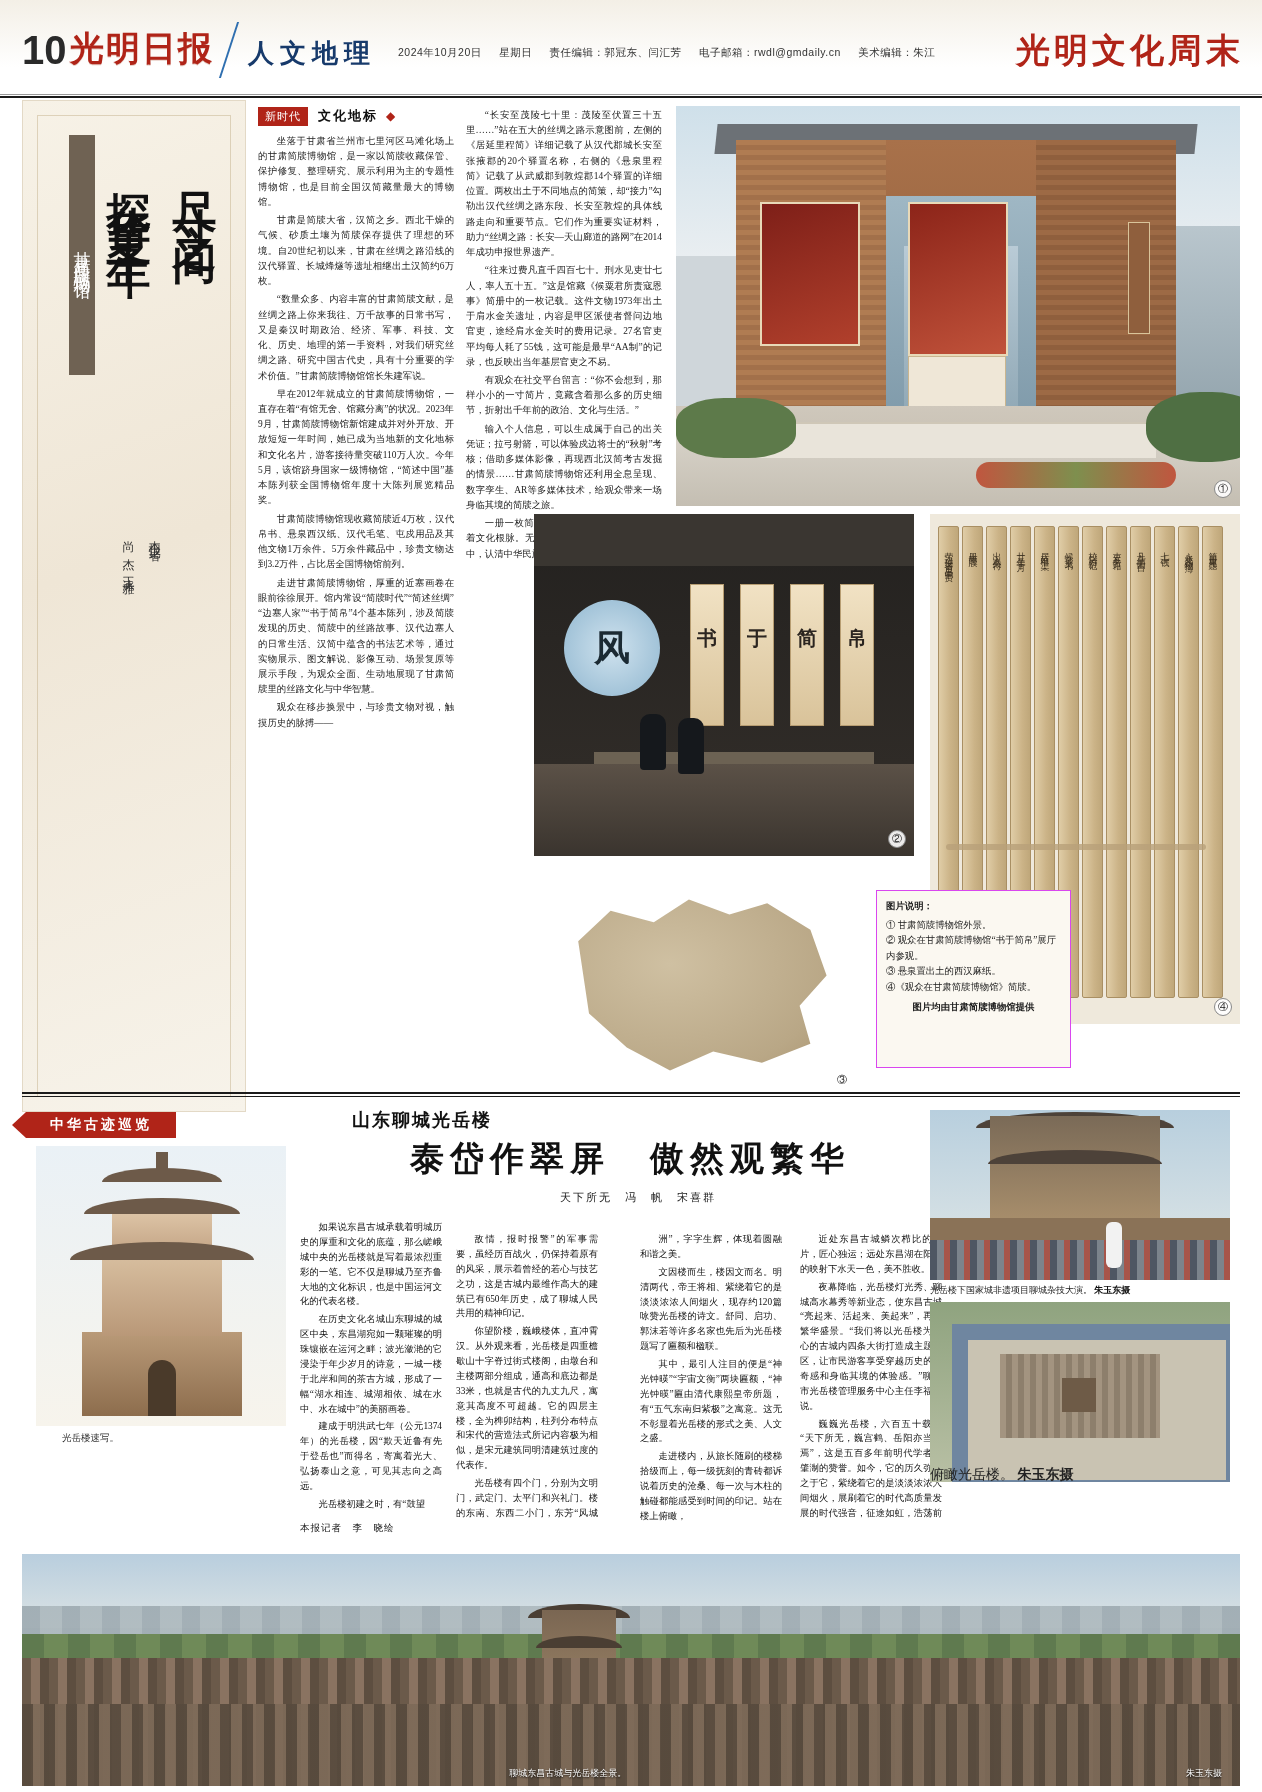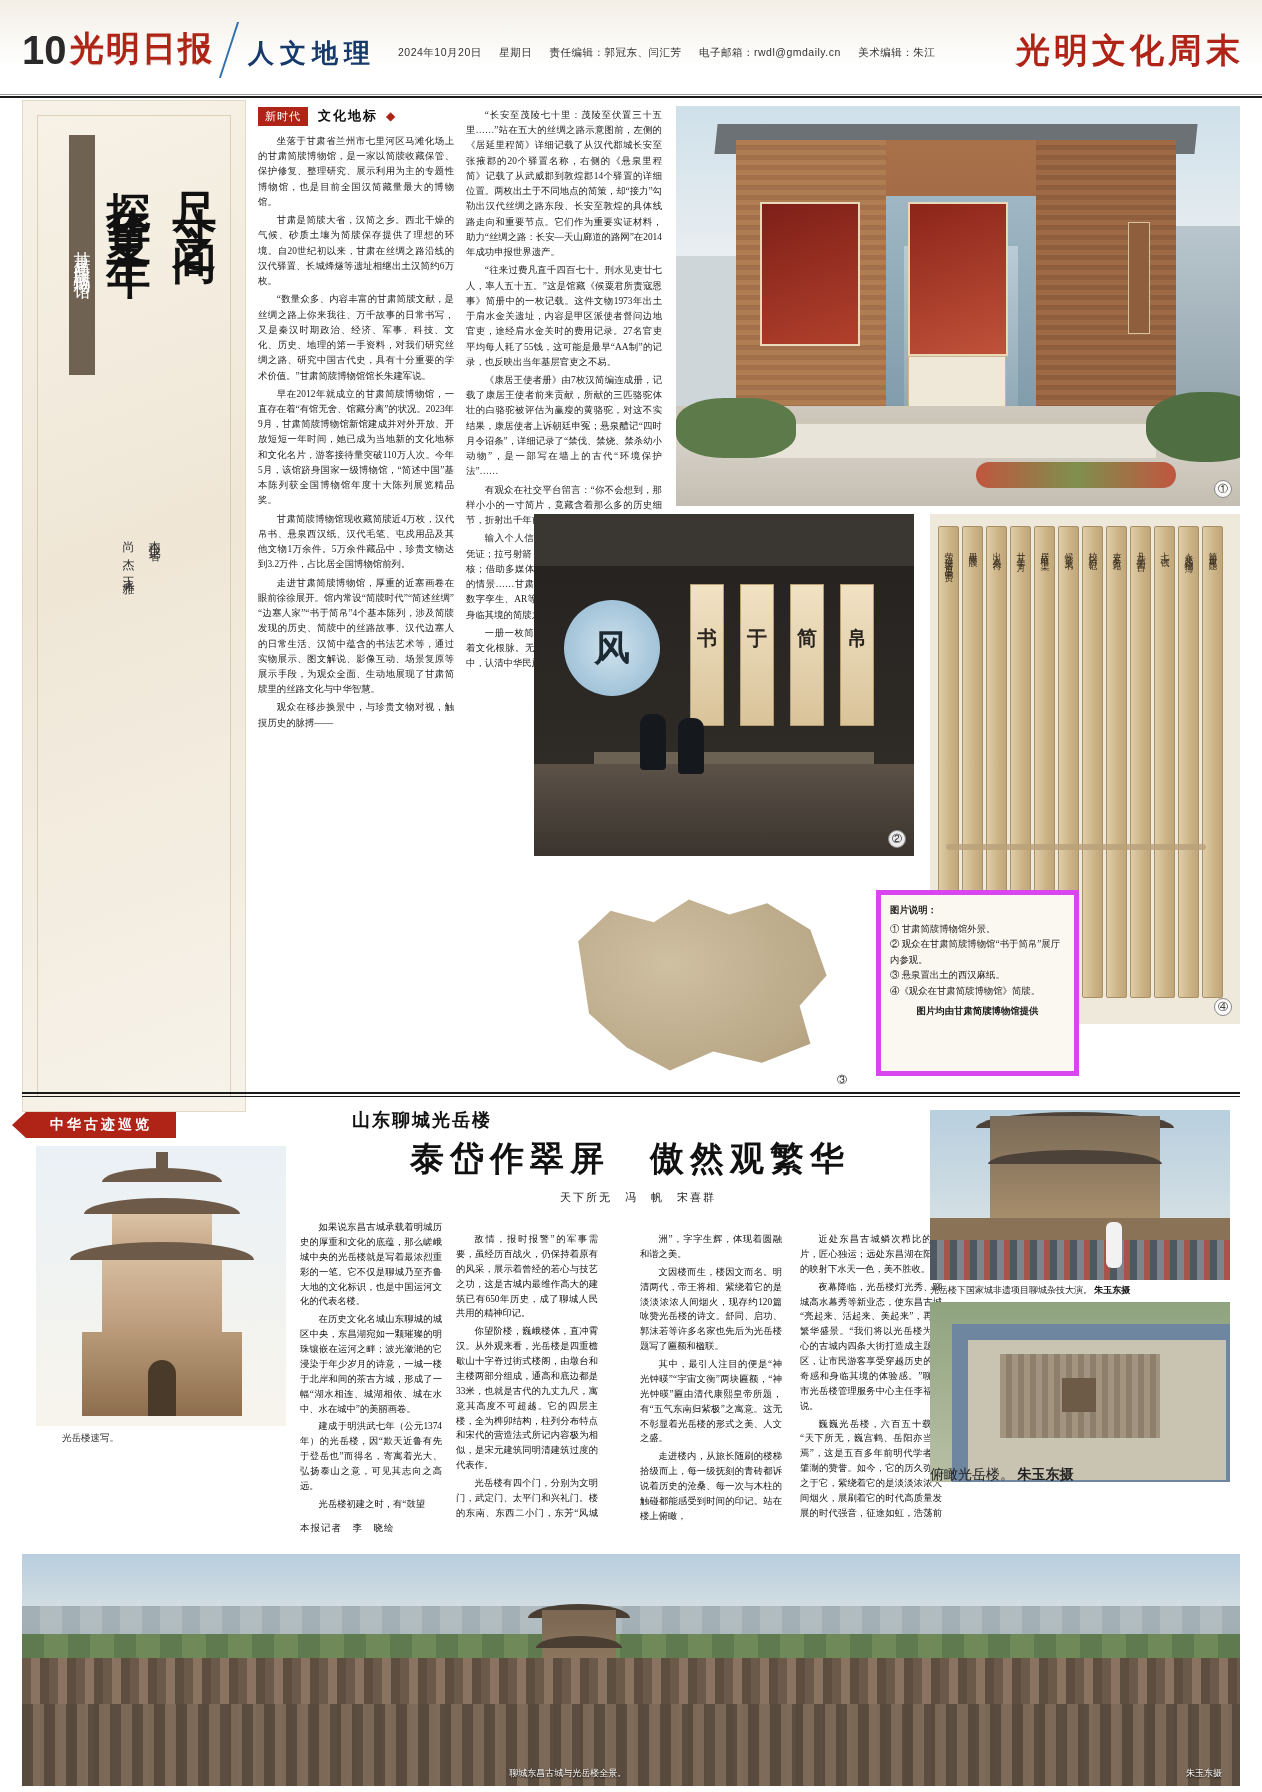--- a/index.html
+++ b/index.html
@@ -171,21 +171,21 @@
   }
   .p3-map{
     position:absolute;left:28px;top:24px;width:270px;height:190px;
     background:radial-gradient(ellipse at 40% 40%,#cfc0a2,#b9a786 70%,#a8936f);
     clip-path:polygon(6% 28%,18% 12%,34% 18%,47% 6%,62% 14%,76% 8%,92% 22%,98% 46%,88% 62%,92% 82%,74% 92%,56% 86%,40% 96%,24% 84%,10% 66%);
   }
 
   
   .capbox{
     position:absolute;left:876px;top:790px;width:175px;height:160px;
-    border:5px solid #d946ef;background:#fbf8f1;padding:8px 9px;
+    border:1px solid #d946ef;background:#fbf8f1;padding:8px 9px;
     font-size:9.4px;line-height:1.65;color:#1b1b1b;
   }
   .capbox .t{font-weight:bold;margin-bottom:3px;}
   .capbox .last{margin-top:5px;font-weight:bold;text-align:center;line-height:1.5;}
 
   
   .divider{position:absolute;left:22px;top:1092px;width:1218px;height:2px;background:#1b1b1b;}
   .divider2{position:absolute;left:22px;top:1096px;width:1218px;height:1px;background:#1b1b1b;}
 
   
@@ -314,21 +314,20 @@
           <p>早在2012年就成立的甘肃简牍博物馆，一直存在着“有馆无舍、馆藏分离”的状况。2023年9月，甘肃简牍博物馆新馆建成并对外开放、开放短短一年时间，她已成为当地新的文化地标和文化名片，游客接待量突破110万人次。今年5月，该馆跻身国家一级博物馆，“简述中国”基本陈列获全国博物馆年度十大陈列展览精品奖。</p>
           <p>甘肃简牍博物馆现收藏简牍近4万枚，汉代帛书、悬泉西汉纸、汉代毛笔、屯戍用品及其他文物1万余件。5万余件藏品中，珍贵文物达到3.2万件，占比居全国博物馆前列。</p>
           <p>走进甘肃简牍博物馆，厚重的近塞画卷在眼前徐徐展开。馆内常设“简牍时代”“简述丝绸”“边塞人家”“书于简帛”4个基本陈列，涉及简牍发现的历史、简牍中的丝路故事、汉代边塞人的日常生活、汉简中蕴含的书法艺术等，通过实物展示、图文解说、影像互动、场景复原等展示手段，为观众全面、生动地展现了甘肃简牍里的丝路文化与中华智慧。</p>
           <p>观众在移步换景中，与珍贵文物对视，触摸历史的脉搏——</p>
         </div>
     </div>
     <div class="col col2">
       <div class="bodytext" id="c2">
           <p>“长安至茂陵七十里：茂陵至伏置三十五里……”站在五大的丝绸之路示意图前，左侧的《居延里程简》详细记载了从汉代郡城长安至张掖郡的20个驿置名称，右侧的《悬泉里程简》记载了从武威郡到敦煌郡14个驿置的详细位置。两枚出土于不同地点的简策，却“接力”勾勒出汉代丝绸之路东段、长安至敦煌的具体线路走向和重要节点。它们作为重要实证材料，助力“丝绸之路：长安—天山廊道的路网”在2014年成功申报世界遗产。</p>
           <p>“往来过费凡直千四百七十。刑水见吏廿七人，率人五十五。”这是馆藏《候粟君所责寇恩事》简册中的一枚记载。这件文物1973年出土于肩水金关遗址，内容是甲区派使者督问边地官吏，途经肩水金关时的费用记录。27名官吏平均每人耗了55钱，这可能是最早“AA制”的记录，也反映出当年基层官吏之不易。</p>
-          <p>《康居王使者册》由7枚汉简编连成册，记载了康居王使者前来贡献，所献的三匹骆驼体壮的白骆驼被评估为赢瘦的黄骆驼，对这不实结果，康居使者上诉朝廷申冤；悬泉醴记“四时月令诏条”，详细记录了“禁伐、禁烧、禁杀幼小动物”，是一部写在墙上的古代“环境保护法”……</p>
           <p>有观众在社交平台留言：“你不会想到，那样小小的一寸简片，竟藏含着那么多的历史细节，折射出千年前的政治、文化与生活。”</p>
           <p>输入个人信息，可以生成属于自己的出关凭证；拉弓射箭，可以体验戍边将士的“秋射”考核；借助多媒体影像，再现西北汉简考古发掘的情景……甘肃简牍博物馆还利用全息呈现、数字孪生、AR等多媒体技术，给观众带来一场身临其境的简牍之旅。</p>
           <p>一册一枚简牍，都记录着中华文明，传承着文化根脉。无数后人驻足观望，在古今对话中，认清中华民族的所来之路。</p>
         </div>
     </div>
 
     <div class="photo1">
       <div class="p1-sky"></div>
       <div class="p1-roof"></div>
       <div class="p1-bldg"></div>

